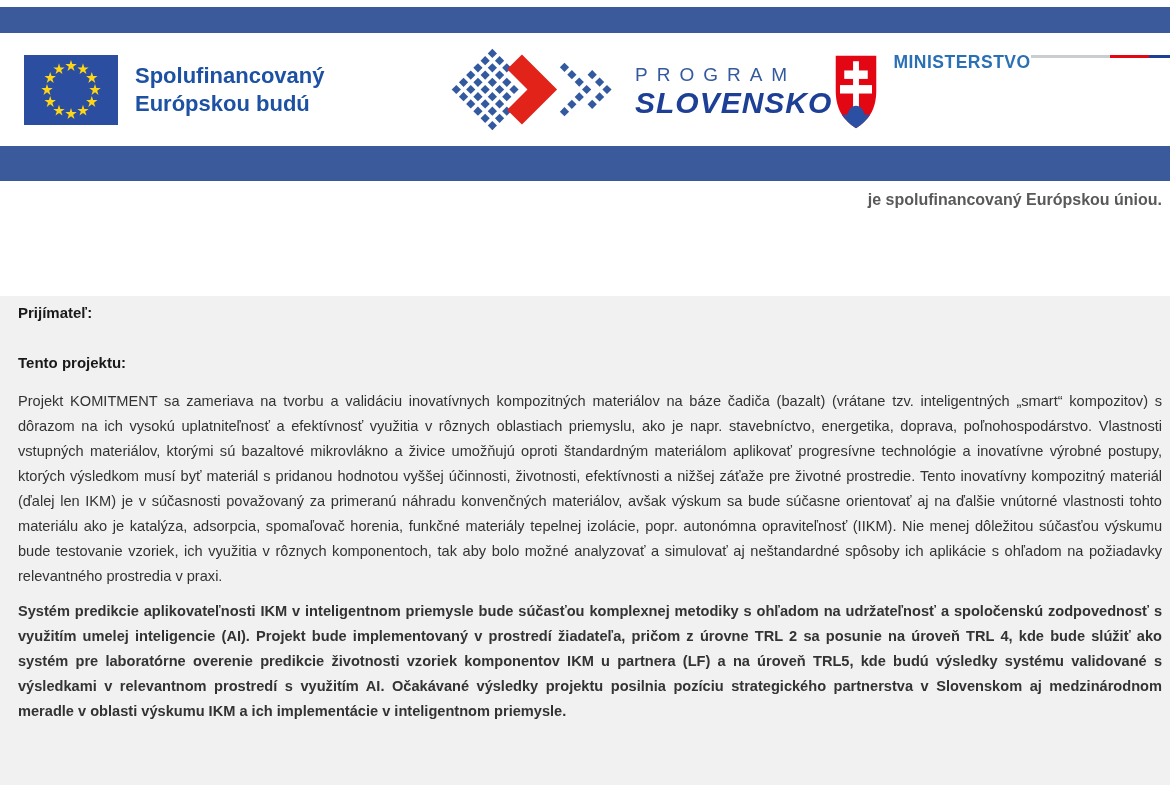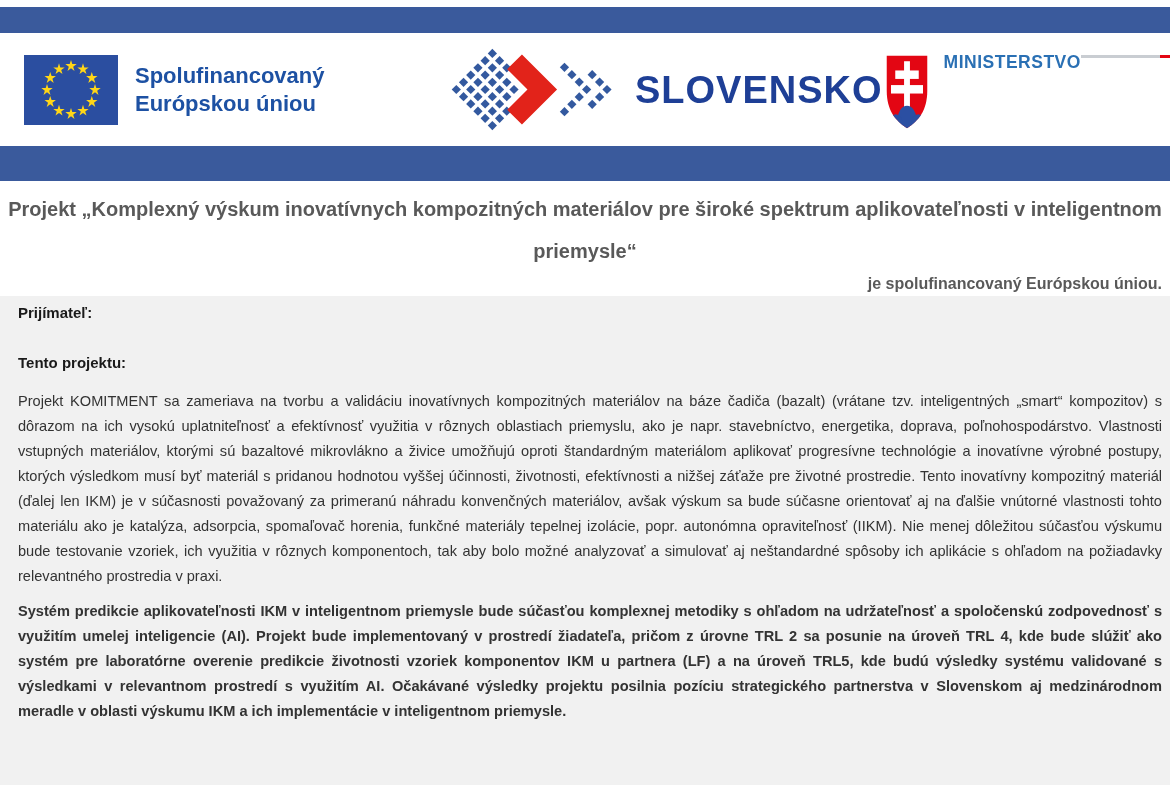--- a/index.html
+++ b/index.html
@@ -21,21 +21,21 @@
   .eu-label{
     color:var(--eu_text_blue,#1d51a3);font-weight:bold;font-size:22px;line-height:28px;
   }
   .program-block{display:flex;align-items:center;gap:16px;margin:0 auto;padding-left:52px;}
   .program-mark{display:block;}
   .program-text{display:flex;flex-direction:column;justify-content:center;}
   .program-line1{
     color:var(--logo_blue,#33599f);font-size:19px;letter-spacing:9px;font-weight:500;line-height:26px;
   }
   .program-line2{
-    color:var(--slovensko_blue,#1e3f96);font-size:38px;font-weight:800;letter-spacing:1px;line-height:30px;
+    color:var(--slovensko_blue,#1e3f96);font-size:30px;font-weight:800;letter-spacing:1px;line-height:30px;font-style:italic;
   }
   .ministry-block{display:flex;align-items:flex-start;gap:13px;flex:0 0 auto;padding-top:4px;}
   .crest{display:block;}
   .ministry-text{display:flex;}
   .ministry-line1{
     color:var(--ministry_blue,#2a70b4);font-weight:bold;font-size:17.5px;line-height:20px;letter-spacing:.5px;
   }
   .ministry-divider{display:flex;height:3px;width:152px;margin:3px 0 5px 0;}
   .ministry-divider .seg1{background:var(--line_gray,#c9cdd2);flex:0 0 52%;}
   .ministry-divider .seg2{background:var(--crest_red,#e30613);flex:0 0 26%;}
@@ -89,21 +89,21 @@
             <polygon points="47.0,53.0 48.3,57.1 52.7,57.1 49.2,59.7 50.5,63.9 47.0,61.3 43.5,63.9 44.8,59.7 41.3,57.1 45.7,57.1" fill="#ffd617"></polygon>
             <polygon points="35.0,49.8 36.3,53.9 40.7,53.9 37.2,56.5 38.5,60.6 35.0,58.1 31.5,60.6 32.8,56.5 29.3,53.9 33.7,53.9" fill="#ffd617"></polygon>
             <polygon points="26.2,41.0 27.6,45.1 31.9,45.1 28.4,47.7 29.7,51.9 26.2,49.3 22.7,51.9 24.0,47.7 20.5,45.1 24.9,45.1" fill="#ffd617"></polygon>
             <polygon points="23.0,29.0 24.3,33.1 28.7,33.1 25.2,35.7 26.5,39.9 23.0,37.3 19.5,39.9 20.8,35.7 17.3,33.1 21.7,33.1" fill="#ffd617"></polygon>
             <polygon points="26.2,17.0 27.6,21.1 31.9,21.1 28.4,23.7 29.7,27.9 26.2,25.3 22.7,27.9 24.0,23.7 20.5,21.1 24.9,21.1" fill="#ffd617"></polygon>
             <polygon points="35.0,8.2 36.3,12.4 40.7,12.4 37.2,14.9 38.5,19.1 35.0,16.5 31.5,19.1 32.8,14.9 29.3,12.4 33.7,12.4" fill="#ffd617"></polygon>
           </g>
       </svg>
       <div class="eu-label">
         <div>Spolufinancovaný</div>
-        <div>Európskou úniou</div>
+        <div>Európskou budú</div>
       </div>
     </div>
 
     <div class="program-block">
       <svg class="program-mark" width="171" height="89" viewBox="0 0 185 96">
           <polygon points="9,43 14,48 9,53 4,48" fill="#33599f"></polygon>
           <polygon points="16.8,50.8 21.8,55.8 16.8,60.8 11.8,55.8" fill="#33599f"></polygon>
           <polygon points="24.6,58.6 29.6,63.6 24.6,68.6 19.6,63.6" fill="#33599f"></polygon>
           <polygon points="32.4,66.4 37.4,71.4 32.4,76.4 27.4,71.4" fill="#33599f"></polygon>
           <polygon points="40.2,74.2 45.2,79.2 40.2,84.2 35.2,79.2" fill="#33599f"></polygon>
@@ -141,20 +141,21 @@
           <polygon points="142,51 147,56 142,61 137,56" fill="#33599f"></polygon>
           <polygon points="134,59 139,64 134,69 129,64" fill="#33599f"></polygon>
           <polygon points="126,67 131,72 126,77 121,72" fill="#33599f"></polygon>
           <polygon points="156,27 161,32 156,37 151,32" fill="#33599f"></polygon>
           <polygon points="164,35 169,40 164,45 159,40" fill="#33599f"></polygon>
           <polygon points="172,43 177,48 172,53 167,48" fill="#33599f"></polygon>
           <polygon points="164,51 169,56 164,61 159,56" fill="#33599f"></polygon>
           <polygon points="156,59 161,64 156,69 151,64" fill="#33599f"></polygon>
         </svg>
       <div class="program-text">
+        <div class="program-line1">PROGRAM</div>
         <div class="program-line2">SLOVENSKO</div>
       </div>
     </div>
 
     <div class="ministry-block">
       <svg class="crest" width="48" height="80" viewBox="0 0 90 104" preserveAspectRatio="none">
         <defs>
           <clipPath id="shieldClip">
               <path d="M7,5 H83 V50 C83 76 67 89 45 99 C23 89 7 76 7 50 Z"></path>
             </clipPath>
@@ -184,21 +185,20 @@
         <div class="ministry-line">VÝVOJA A MLÁDEŽE</div>
         <div class="ministry-line">KOMITMENT REPUBLIKY</div>
       </div>
     </div>
 
   </div>
 
   <div class="bar bar2"></div>
 
   <div class="title-band">
-    <p class="project-title">Projekt „Komplexný výskum inovatívnych kompozitných materiálov pre široké spektrum aplikovateľnosti v inteligentnom priemysle“</p>
     <p class="title-sub">je spolufinancovaný Európskou úniou.</p>
   </div>
 
   <div class="body-band">
     <p class="label">Prijímateľ:</p>
     <p class="label opis">Tento projektu:</p>
     <p class="para para1">Projekt KOMITMENT sa zameriava na tvorbu a validáciu inovatívnych kompozitných materiálov na báze čadiča (bazalt) (vrátane tzv. inteligentných „smart“ kompozitov) s dôrazom na ich vysokú uplatniteľnosť a efektívnosť využitia v rôznych oblastiach priemyslu, ako je napr. stavebníctvo, energetika, doprava, poľnohospodárstvo. Vlastnosti vstupných materiálov, ktorými sú bazaltové mikrovlákno a živice umožňujú oproti štandardným materiálom aplikovať progresívne technológie a inovatívne výrobné postupy, ktorých výsledkom musí byť materiál s pridanou hodnotou vyššej účinnosti, životnosti, efektívnosti a nižšej záťaže pre životné prostredie. Tento inovatívny kompozitný materiál (ďalej len IKM) je v súčasnosti považovaný za primeranú náhradu konvenčných materiálov, avšak výskum sa bude súčasne orientovať aj na ďalšie vnútorné vlastnosti tohto materiálu ako je katalýza, adsorpcia, spomaľovač horenia, funkčné materiály tepelnej izolácie, popr. autonómna opraviteľnosť (IIKM). Nie menej dôležitou súčasťou výskumu bude testovanie vzoriek, ich využitia v rôznych komponentoch, tak aby bolo možné analyzovať a simulovať aj neštandardné spôsoby ich aplikácie s ohľadom na požiadavky relevantného prostredia v praxi.</p>
     <p class="para para2">Systém predikcie aplikovateľnosti IKM v inteligentnom priemysle bude súčasťou komplexnej metodiky s ohľadom na udržateľnosť a spoločenskú zodpovednosť s využitím umelej inteligencie (AI). Projekt bude implementovaný v prostredí žiadateľa, pričom z úrovne TRL 2 sa posunie na úroveň TRL 4, kde bude slúžiť ako systém pre laboratórne overenie predikcie životnosti vzoriek komponentov IKM u partnera (LF) a na úroveň TRL5, kde budú výsledky systému validované s výsledkami v relevantnom prostredí s využitím AI. Očakávané výsledky projektu posilnia pozíciu strategického partnerstva v Slovenskom aj medzinárodnom meradle v oblasti výskumu IKM a ich implementácie v inteligentnom priemysle.</p>
   </div>
 

